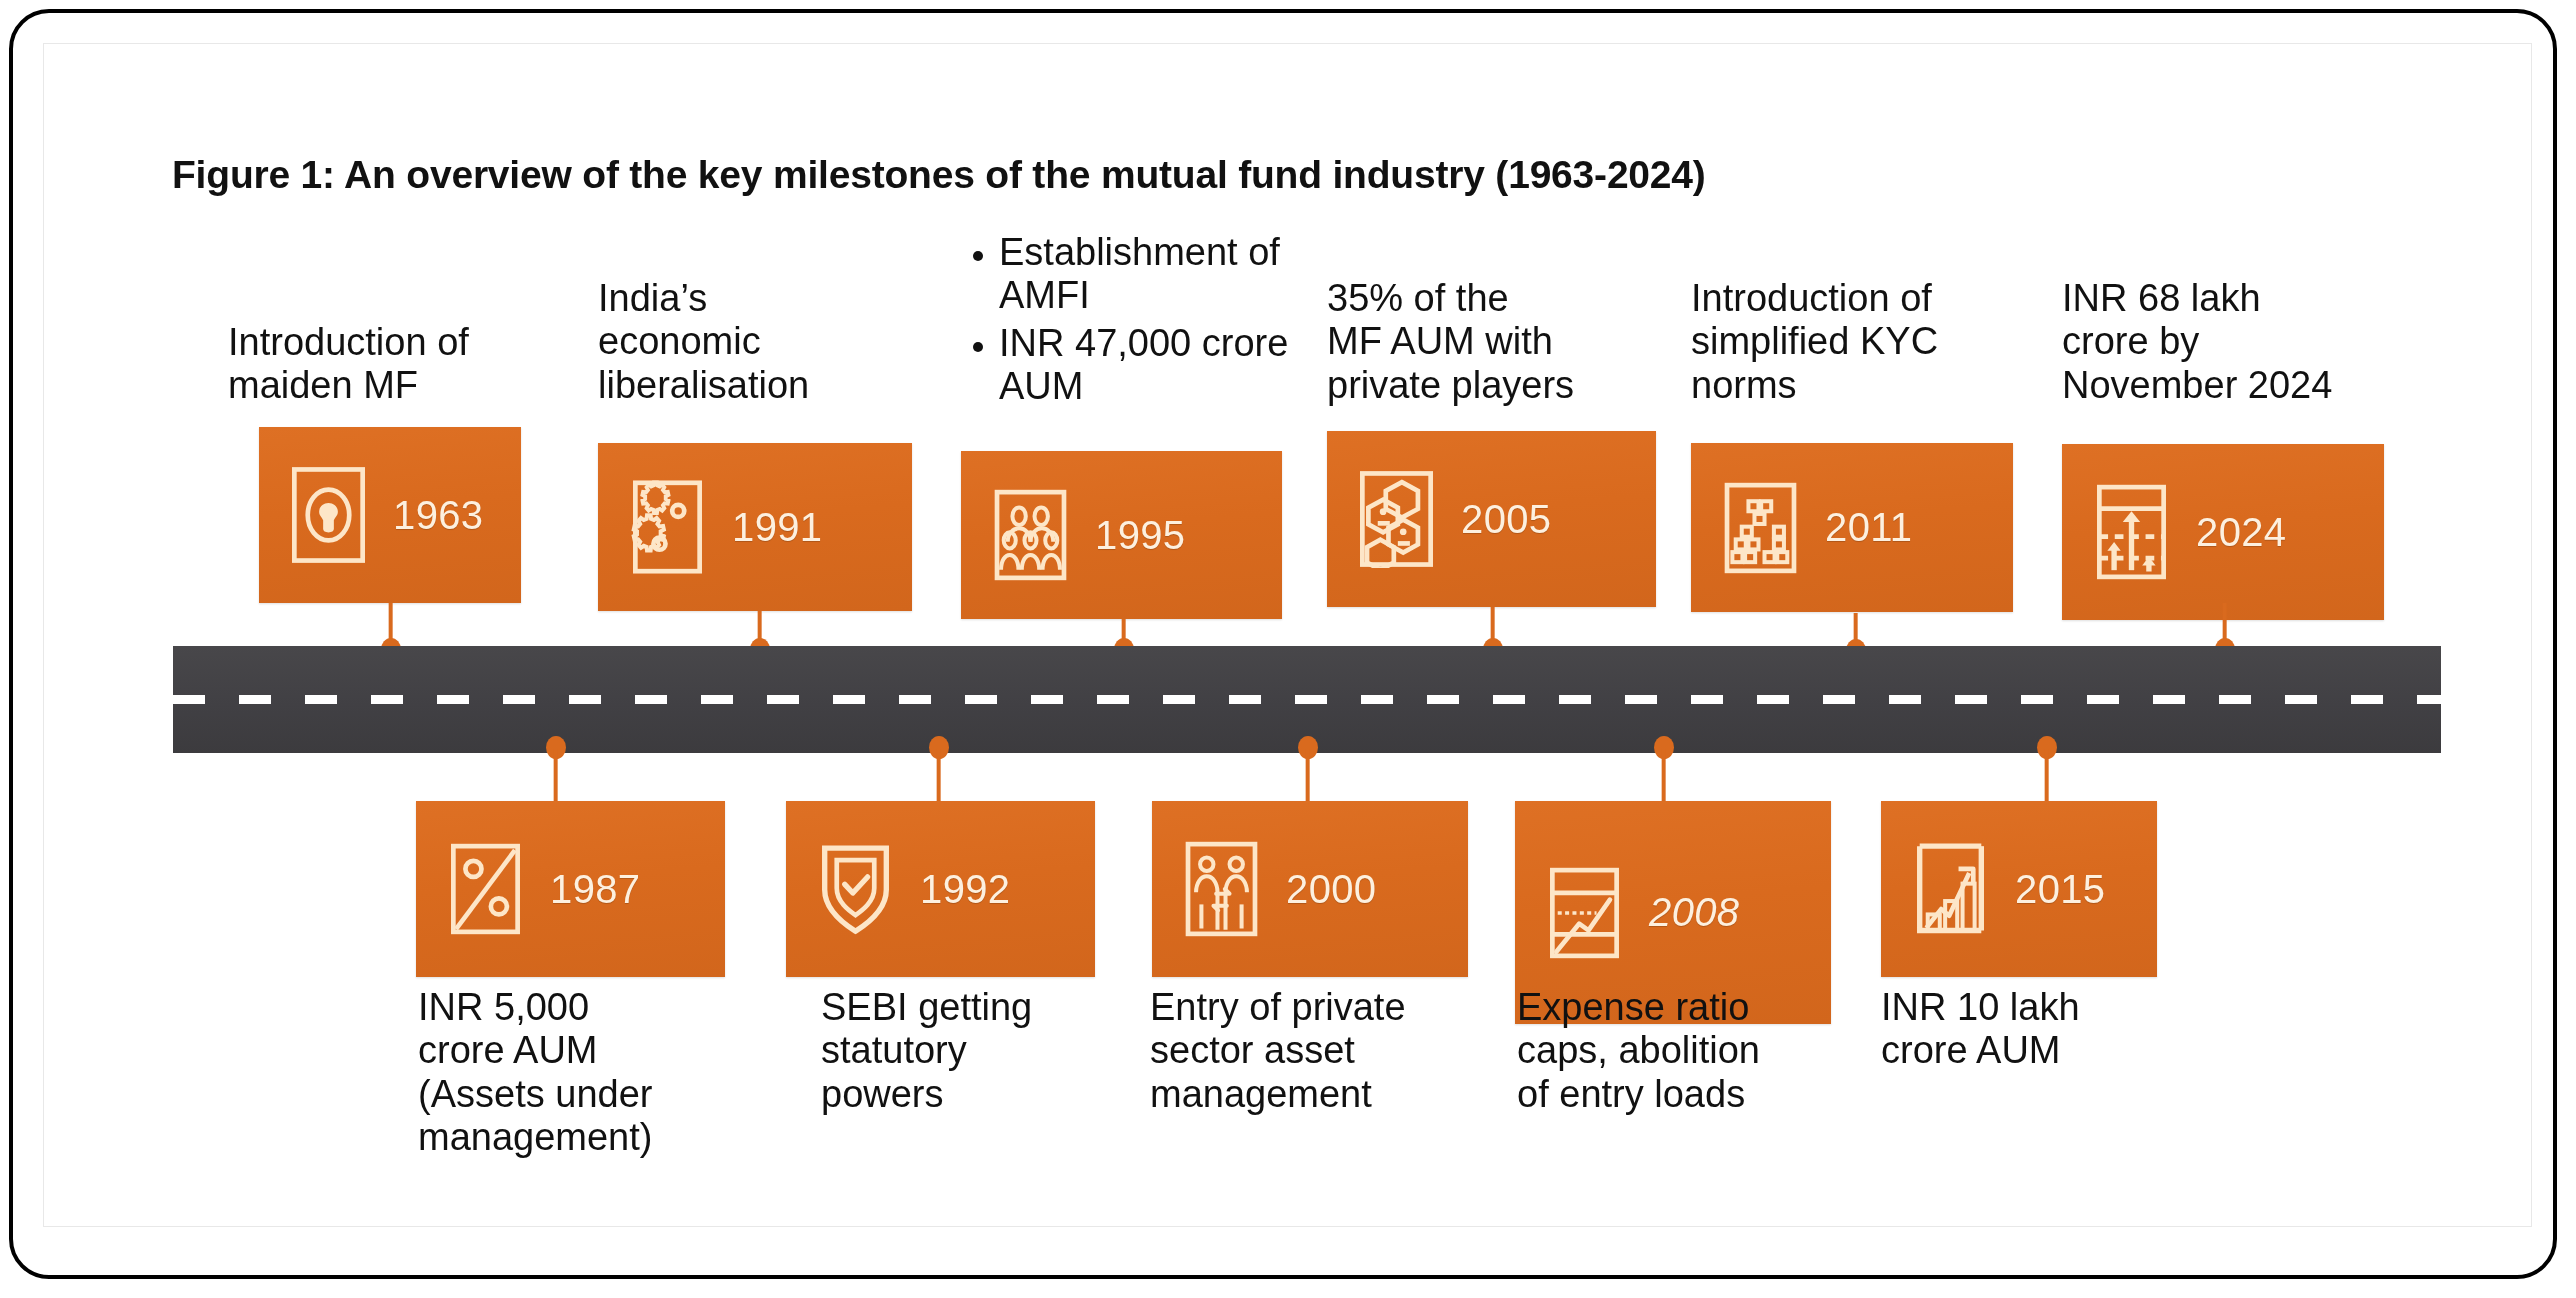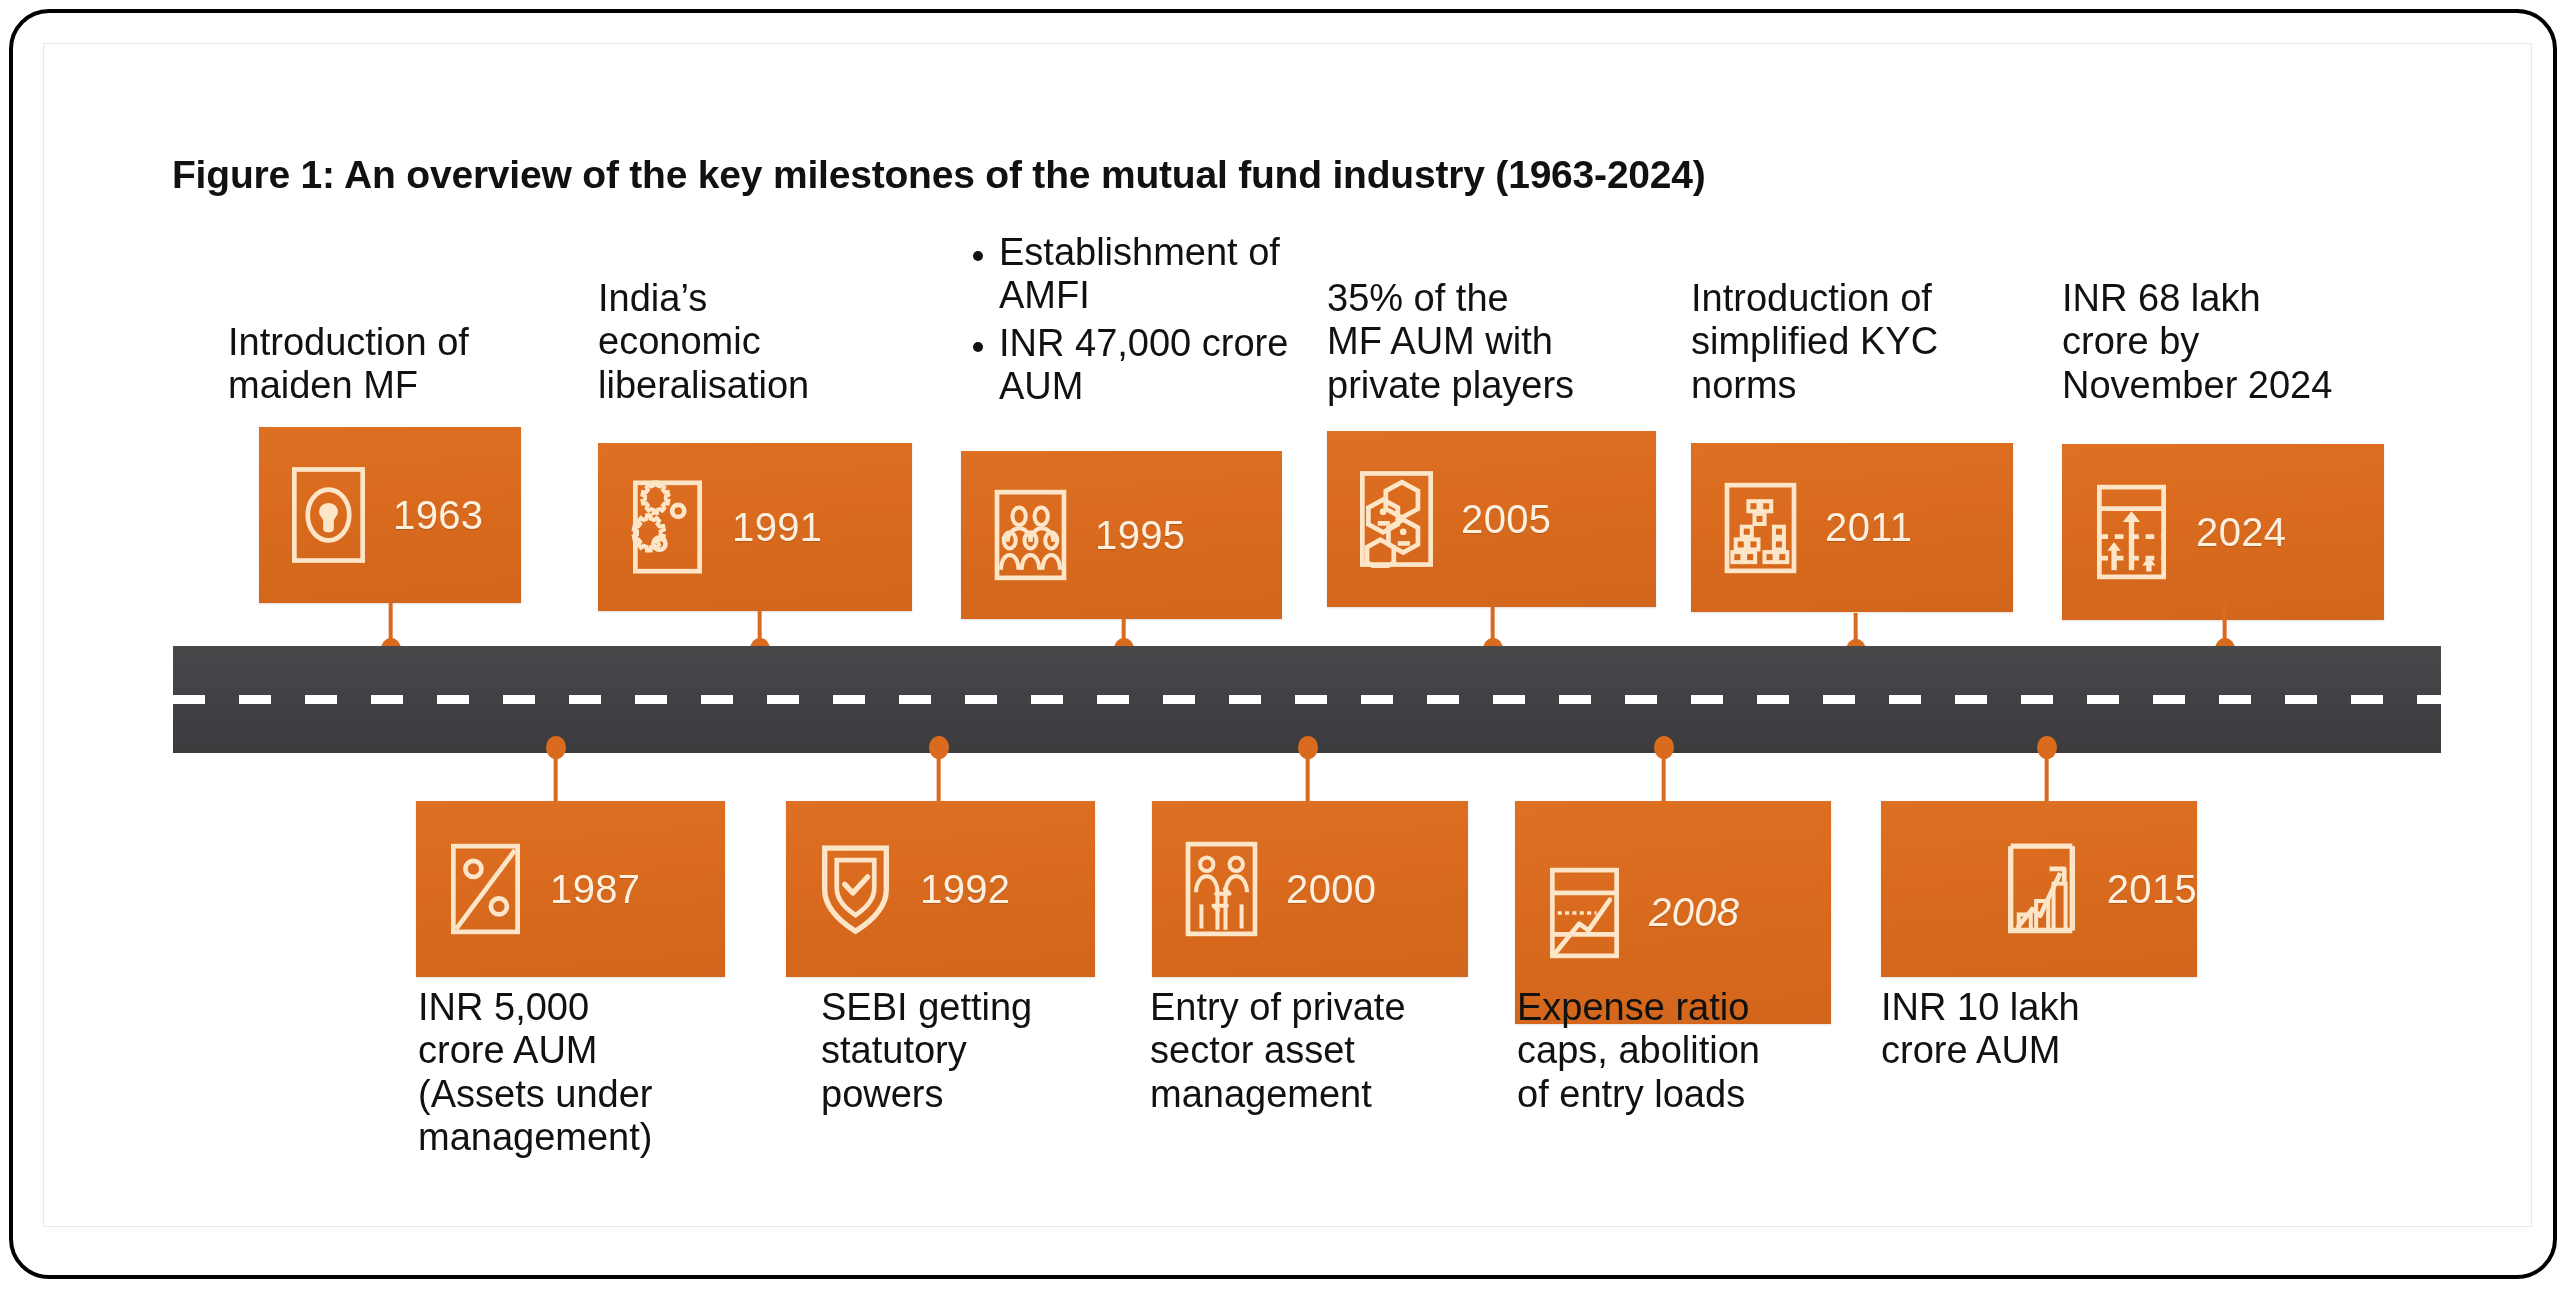--- a/index.html
+++ b/index.html
@@ -337,21 +337,21 @@
         <rect x="8" y="6" width="96" height="128" fill="none" stroke="#fde6c8" stroke-width="7"></rect>
         <line x1="8" y1="40" x2="104" y2="40" stroke="#fde6c8" stroke-width="7"></line>
         <line x1="8" y1="102" x2="104" y2="102" stroke="#fde6c8" stroke-width="7"></line>
         <line x1="16" y1="70" x2="74" y2="70" stroke="#fde6c8" stroke-width="5" stroke-dasharray="6 5"></line>
         <path d="M14 128L48 86l14 10 32-46" fill="none" stroke="#fde6c8" stroke-width="7" stroke-linecap="round" stroke-linejoin="round"></path>
       </svg>
     </span>
     <span class="yr">2008</span>
   </div>
 
-  <div class="card" style="left:1881px;top:801px;width:316px;height:176px;justify-content:flex-end;">
+  <div class="card" style="left:1881px;top:801px;width:276px;height:176px;">
     <span class="ico">
       <svg width="75" height="94" viewBox="0 0 112 140">
         <path d="M10 6v126h92" fill="none" stroke="#fde6c8" stroke-width="8"></path>
         <path d="M10 6h92" fill="none" stroke="#fde6c8" stroke-width="8"></path>
         <path d="M102 6v126" fill="none" stroke="#fde6c8" stroke-width="8"></path>
         <path d="M20 128l22-28 12 10 30-64" fill="none" stroke="#fde6c8" stroke-width="7" stroke-linejoin="round"></path>
         <path d="M68 40h22v22" fill="none" stroke="#fde6c8" stroke-width="7" stroke-linejoin="round"></path>
         <rect x="22" y="108" width="18" height="24" fill="none" stroke="#fde6c8" stroke-width="6"></rect>
         <rect x="48" y="88" width="18" height="44" fill="none" stroke="#fde6c8" stroke-width="6"></rect>
         <rect x="74" y="62" width="18" height="70" fill="none" stroke="#fde6c8" stroke-width="6"></rect>

